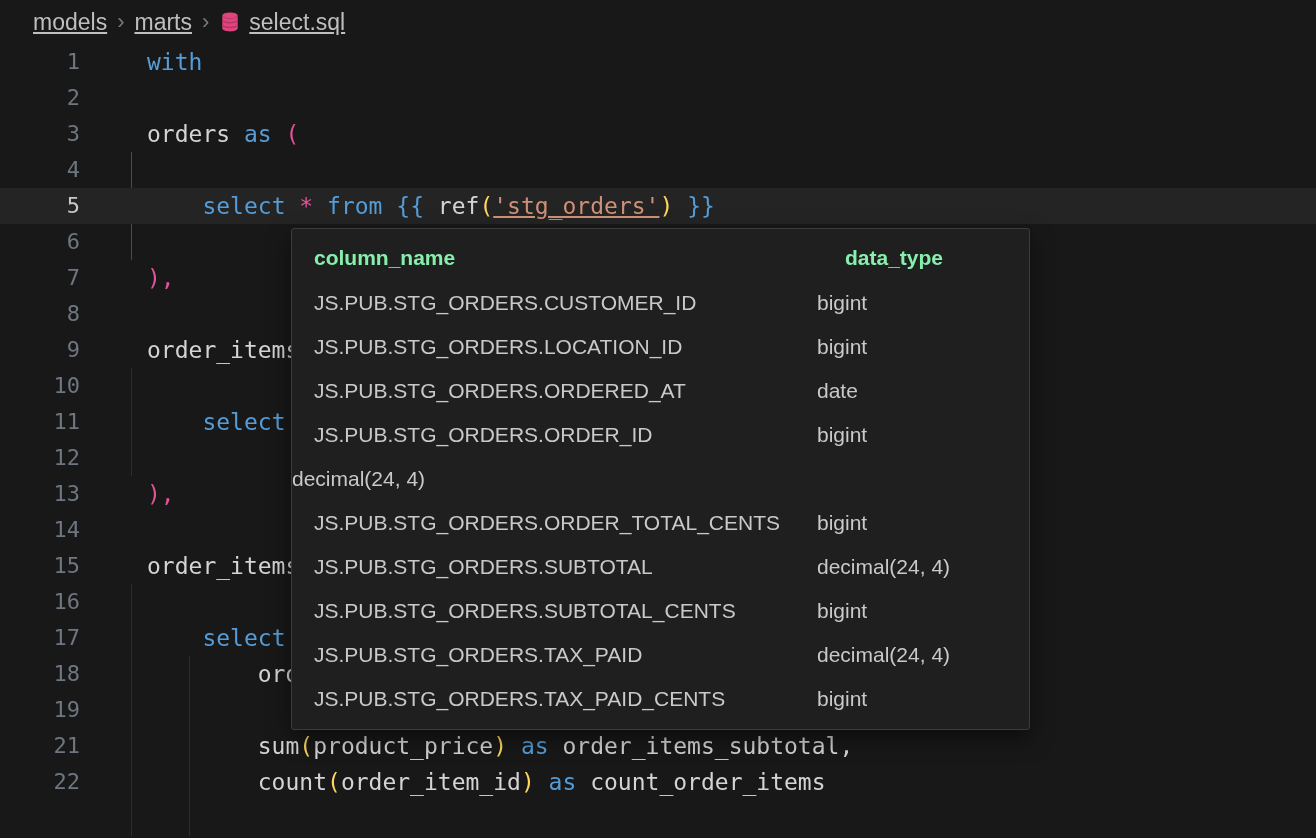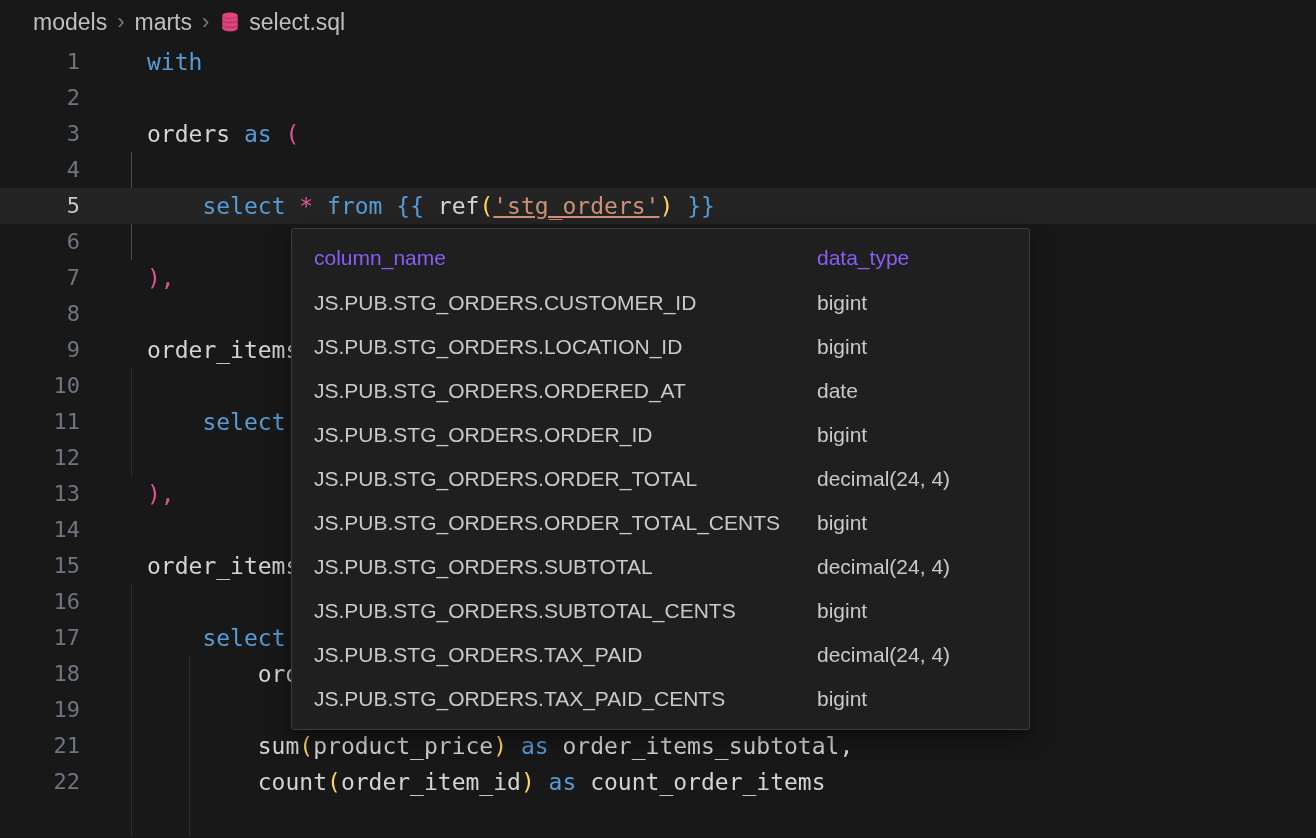--- a/index.html
+++ b/index.html
@@ -30,21 +30,21 @@
     height:44px;
     display:flex;
     align-items:center;
     padding-left:33px;
     font-family:"Liberation Sans","DejaVu Sans",sans-serif;
     font-size:23px;
     color:#bfbfbf;
     position:relative;
     z-index:2;
   }
-  .breadcrumb .crumb{cursor:pointer;}
+  .breadcrumb .crumb{cursor:pointer;text-decoration:underline;}
   .breadcrumb .sep{color:#7a7a7a;margin:0 10px;font-size:22px;}
   .breadcrumb .db-icon{display:inline-flex;align-items:center;margin-right:8px;}
   
   .editor{
     position:absolute;
     top:44px;left:0;right:0;
     z-index:1;
   }
   .code-line{
     display:flex;
@@ -93,21 +93,21 @@
     color:#c9c9c9;
     z-index:5;
     padding:6px 0 8px 0;
   }
   .t-row,.t-head{
     display:flex;
     align-items:center;
     height:44px;
     white-space:nowrap;
   }
-  .t-head{font-weight:normal;color:#8b5cf6;height:46px;}
+  .t-head{font-weight:bold;color:#86efac;height:46px;gap:28px;}
   .t-col-name{
     flex:0 0 525px;
     padding-left:22px;
     overflow:hidden;
   }
   .t-col-type{flex:1 1 auto;}
 </style>
 </head>
 <body>
 
@@ -166,21 +166,20 @@
       </div>
       <div class="t-row">
         <span class="t-col-name">JS.PUB.STG_ORDERS.ORDERED_AT</span>
         <span class="t-col-type">date</span>
       </div>
       <div class="t-row">
         <span class="t-col-name">JS.PUB.STG_ORDERS.ORDER_ID</span>
         <span class="t-col-type">bigint</span>
       </div>
       <div class="t-row">
-        <span class="t-col-name">JS.PUB.STG_ORDERS.ORDER_TOTAL</span>
         <span class="t-col-type">decimal(24, 4)</span>
       </div>
       <div class="t-row">
         <span class="t-col-name">JS.PUB.STG_ORDERS.ORDER_TOTAL_CENTS</span>
         <span class="t-col-type">bigint</span>
       </div>
       <div class="t-row">
         <span class="t-col-name">JS.PUB.STG_ORDERS.SUBTOTAL</span>
         <span class="t-col-type">decimal(24, 4)</span>
       </div>

